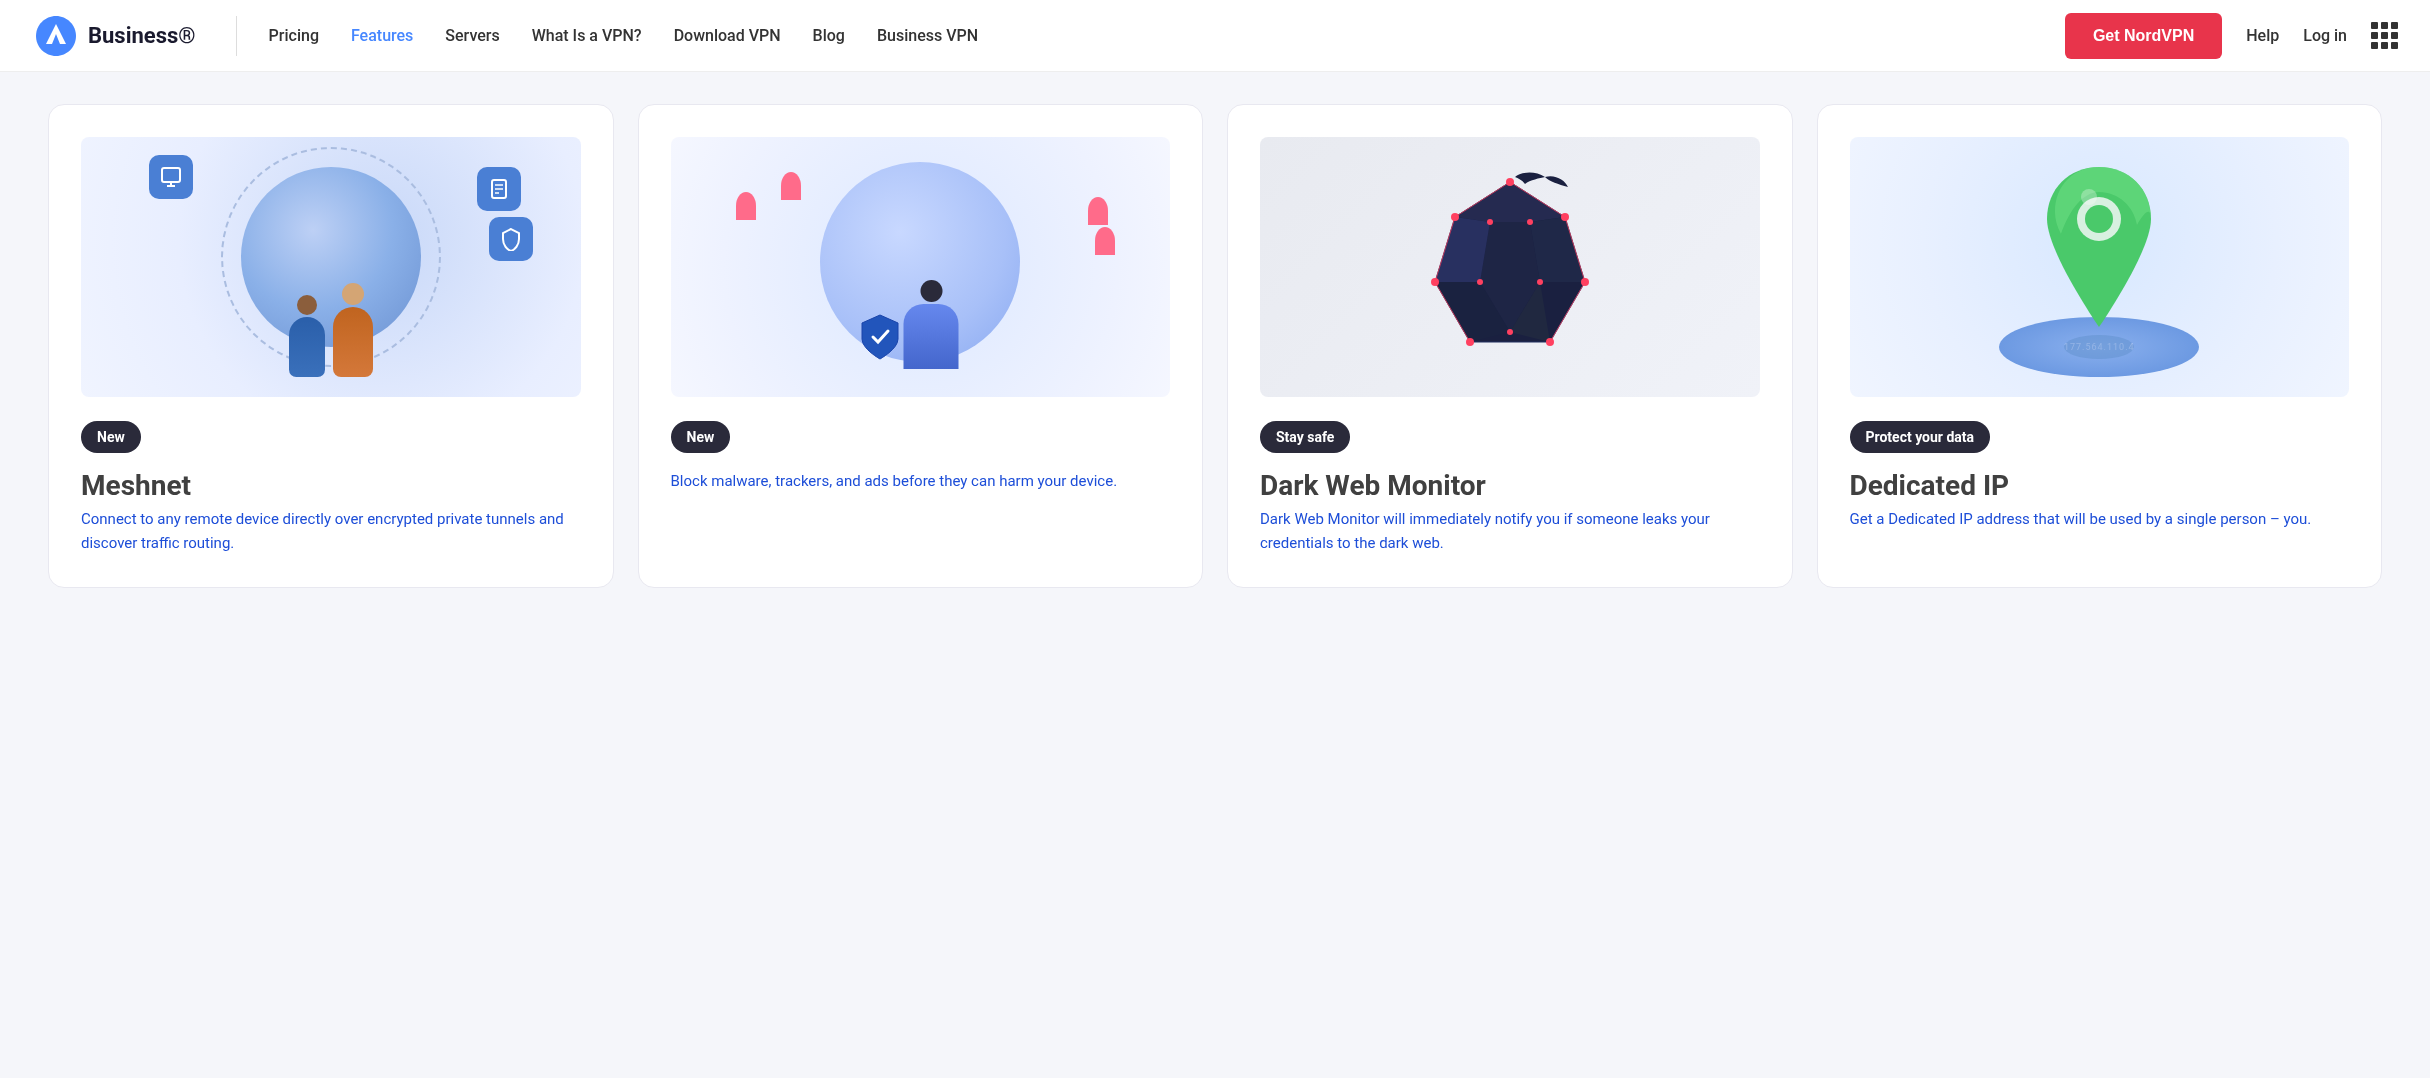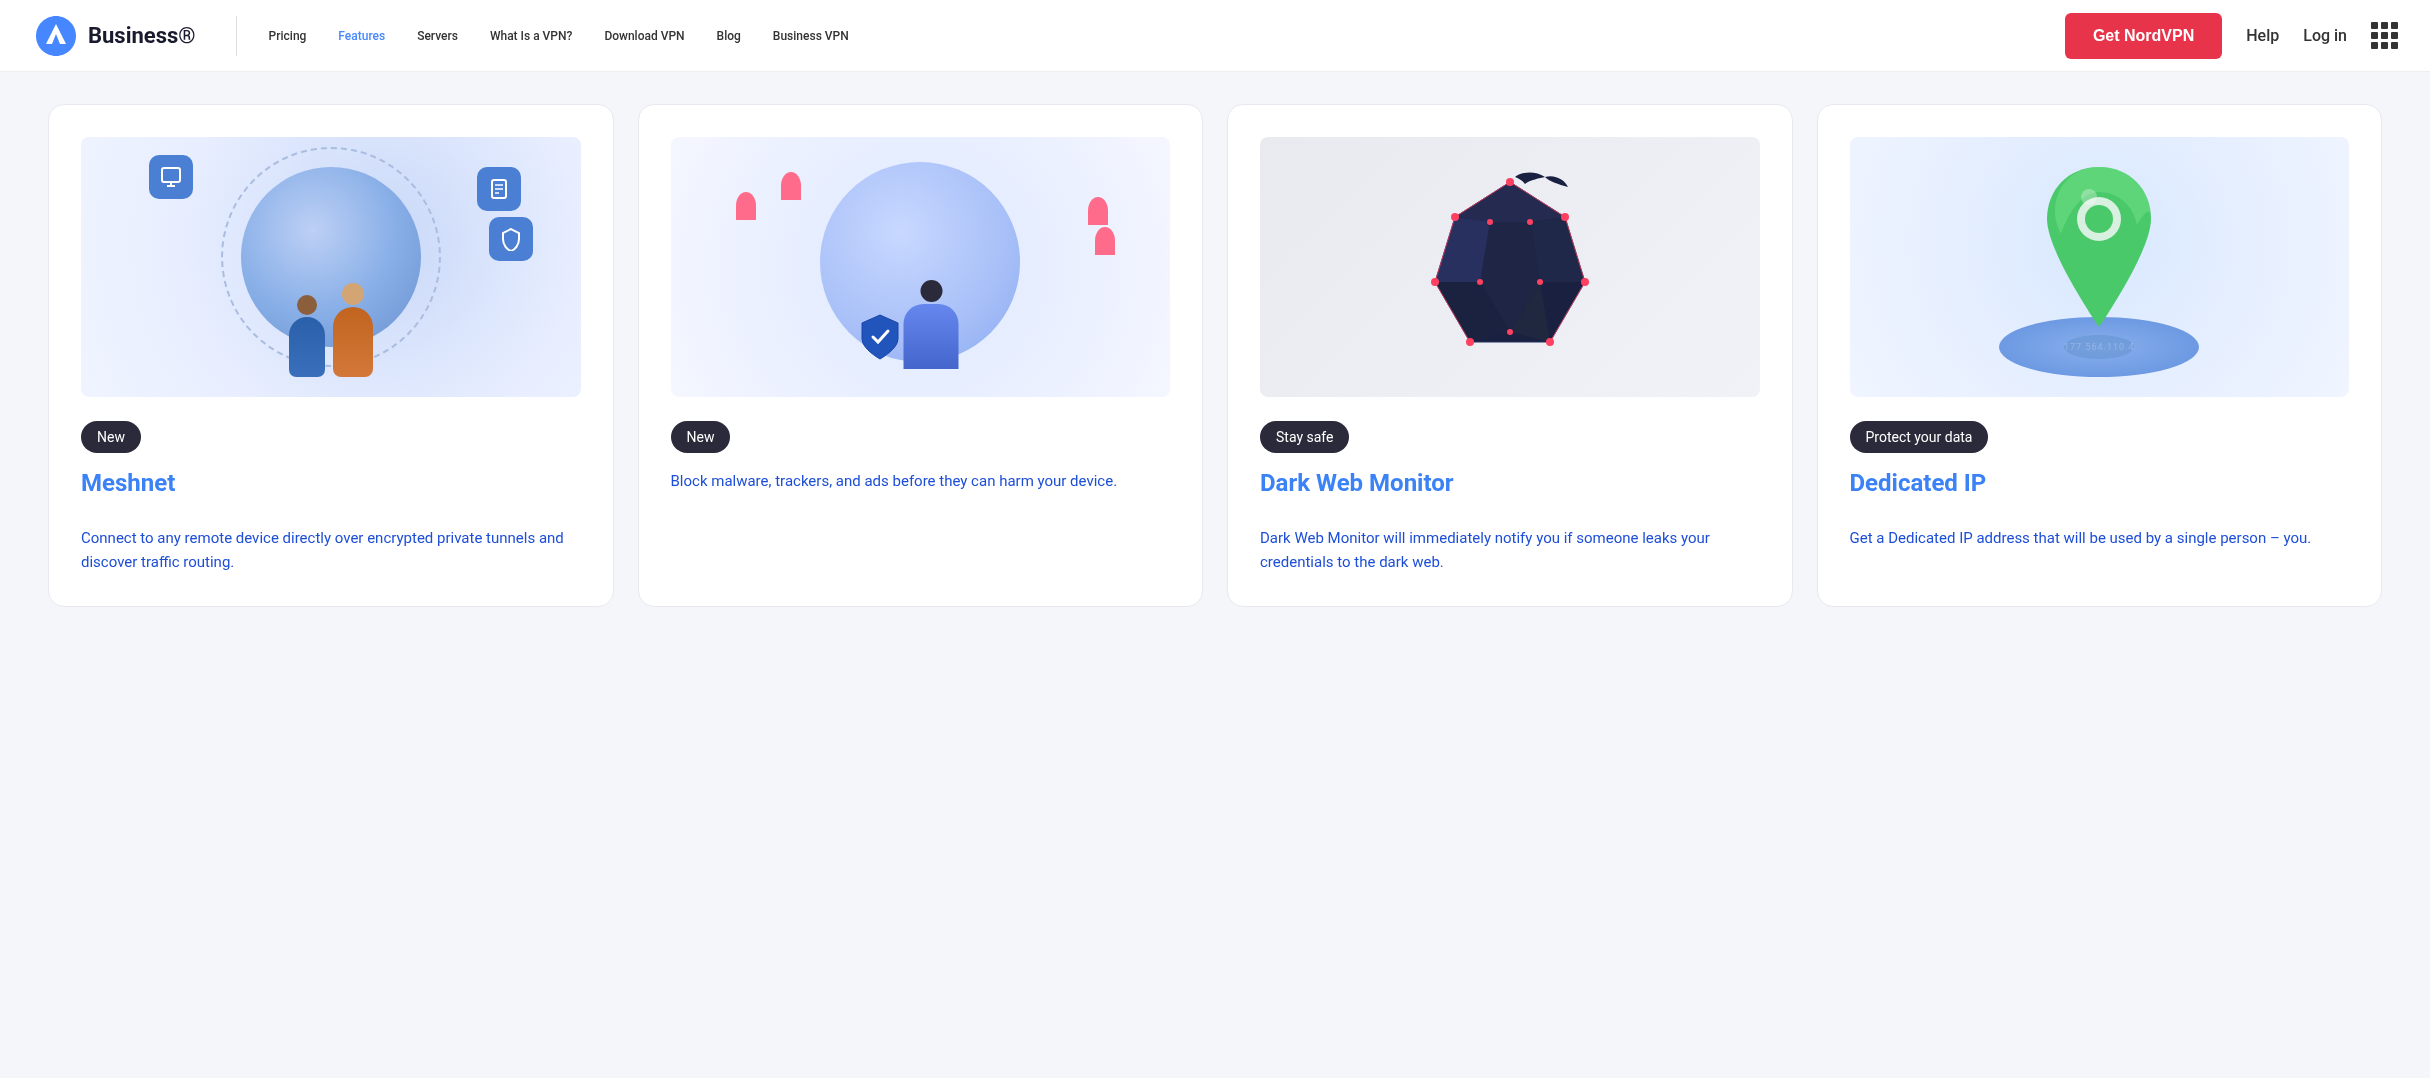--- a/index.html
+++ b/index.html
@@ -40,21 +40,21 @@
     }
     .nav-links {
       display: flex;
       gap: 32px;
       flex: 1;
       align-items: center;
     }
     .nav-link {
       text-decoration: none;
       color: #333;
-      font-size: 12px;
+      font-size: 16px;
       font-weight: 500;
       cursor: pointer;
     }
     .nav-link.active {
       color: #4687ff;
     }
     .nav-right {
       display: flex;
       align-items: center;
       gap: 24px;
@@ -244,31 +244,31 @@
 
     
     .badge {
       display: inline-flex;
       align-items: center;
       background: #2a2a3a;
       color: #fff;
       padding: 8px 16px;
       border-radius: 20px;
       font-size: 14px;
-      font-weight: 400;
+      font-weight: 700;
       margin-bottom: 16px;
       width: fit-content;
     }
 
     
     .card-title {
-      font-size: 24px;
+      font-size: 28px;
       font-weight: 700;
-      color: #3b82f6;
-      margin-bottom: 28px;
+      color: #404040;
+      margin-bottom: 4px;
       line-height: 1.2;
     }
     .card-desc {
       font-size: 15px;
       color: #1d4ed8;
       line-height: 1.6;
     }
   </style>
 </head>
 <body>

